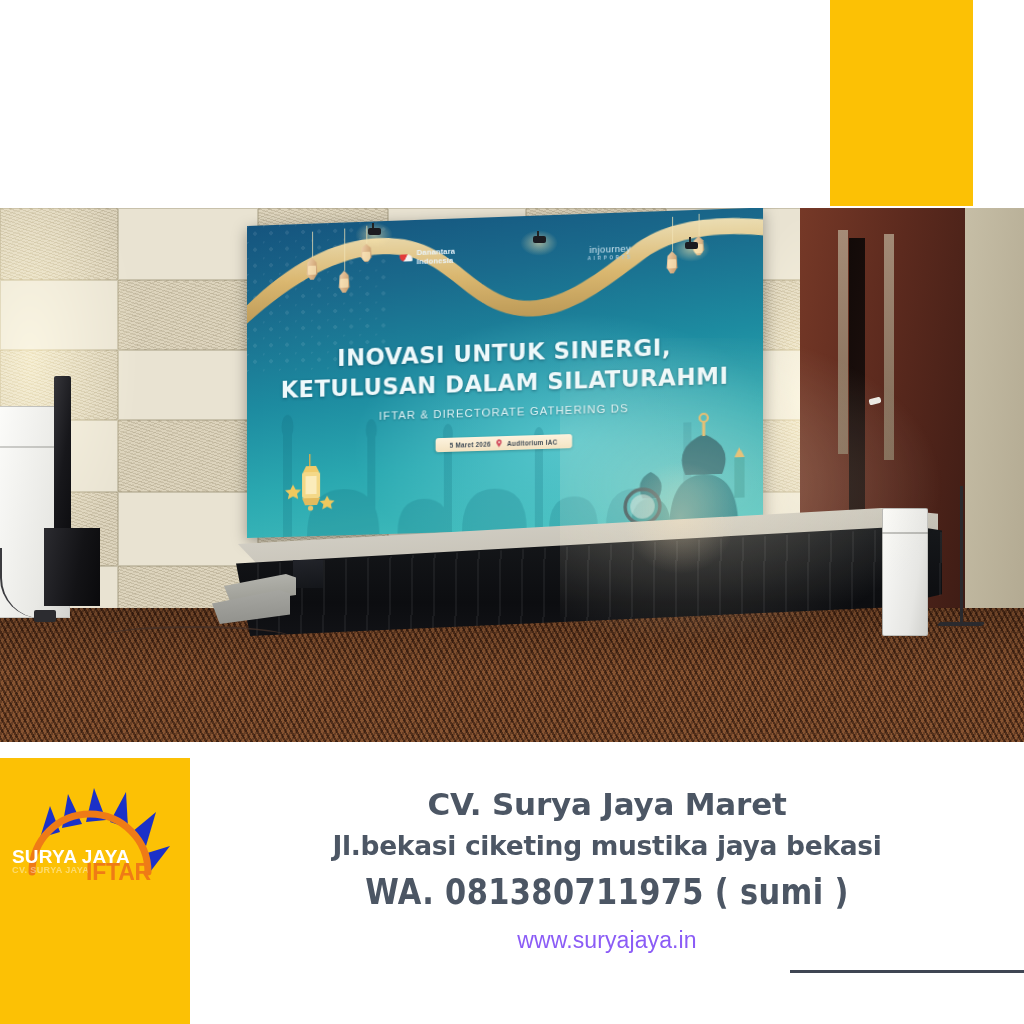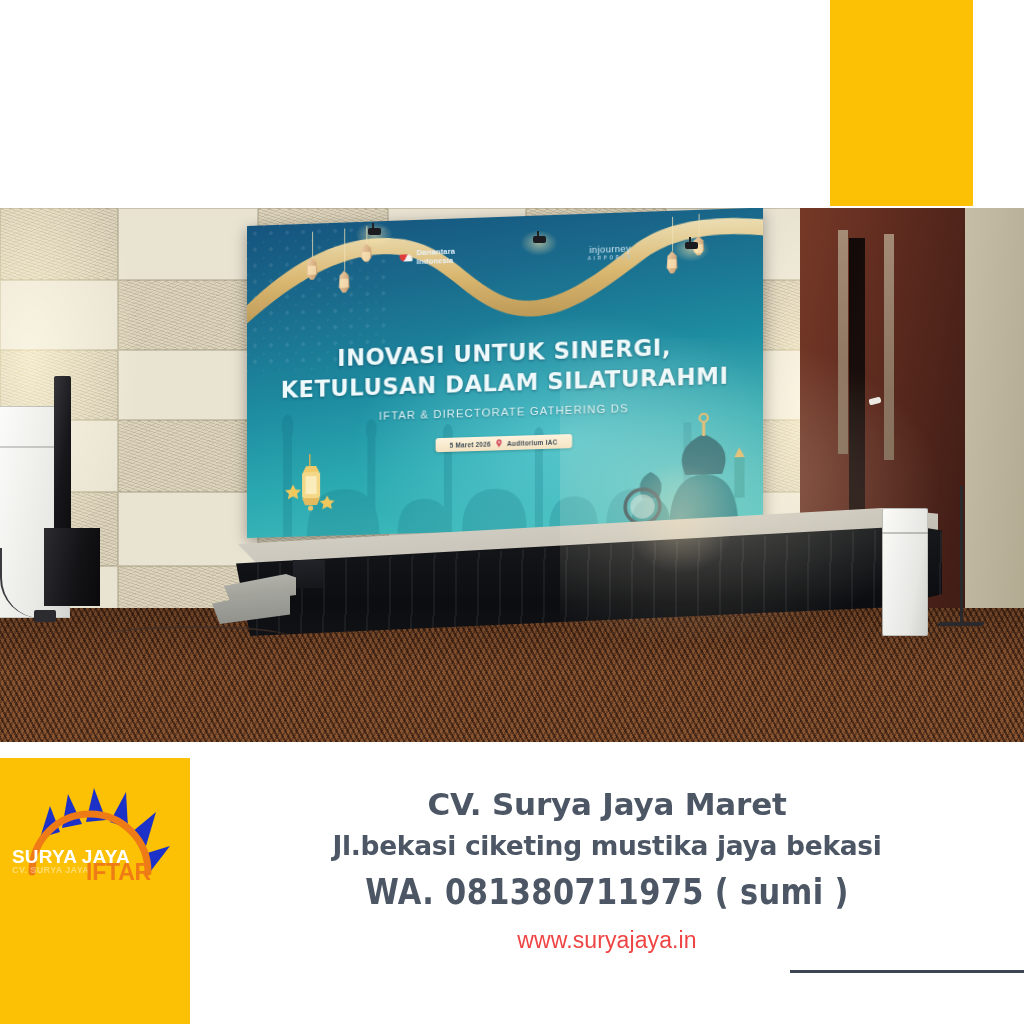--- a/index.html
+++ b/index.html
@@ -292,21 +292,21 @@
     position:absolute; top:88px; left:0; width:834px; font-size:26.5px; font-weight:700;
     letter-spacing:-.3px; font-family:"DejaVu Sans", sans-serif;
   }
   .f3 {
     position:absolute; top:129px; left:0; width:834px; font-size:36px; font-weight:700;
     letter-spacing:.4px; font-family:"DejaVu Sans Condensed","DejaVu Sans", sans-serif;
     transform:scaleX(.94); transform-origin:center;
   }
   .f4 {
     position:absolute; top:185px; left:0; width:834px; font-size:23px; font-weight:400;
-    color:#ef4444; letter-spacing:.1px;
+    color:#8b5cf6; letter-spacing:.1px;
   }
   #foot-rule {
     position:absolute; left:790px; top:970px; width:234px; height:3px; background:#3f4653;
   }
 </style>
 </head>
 <body>
 
 <div id="top-band">
   <div id="top-accent"></div>

